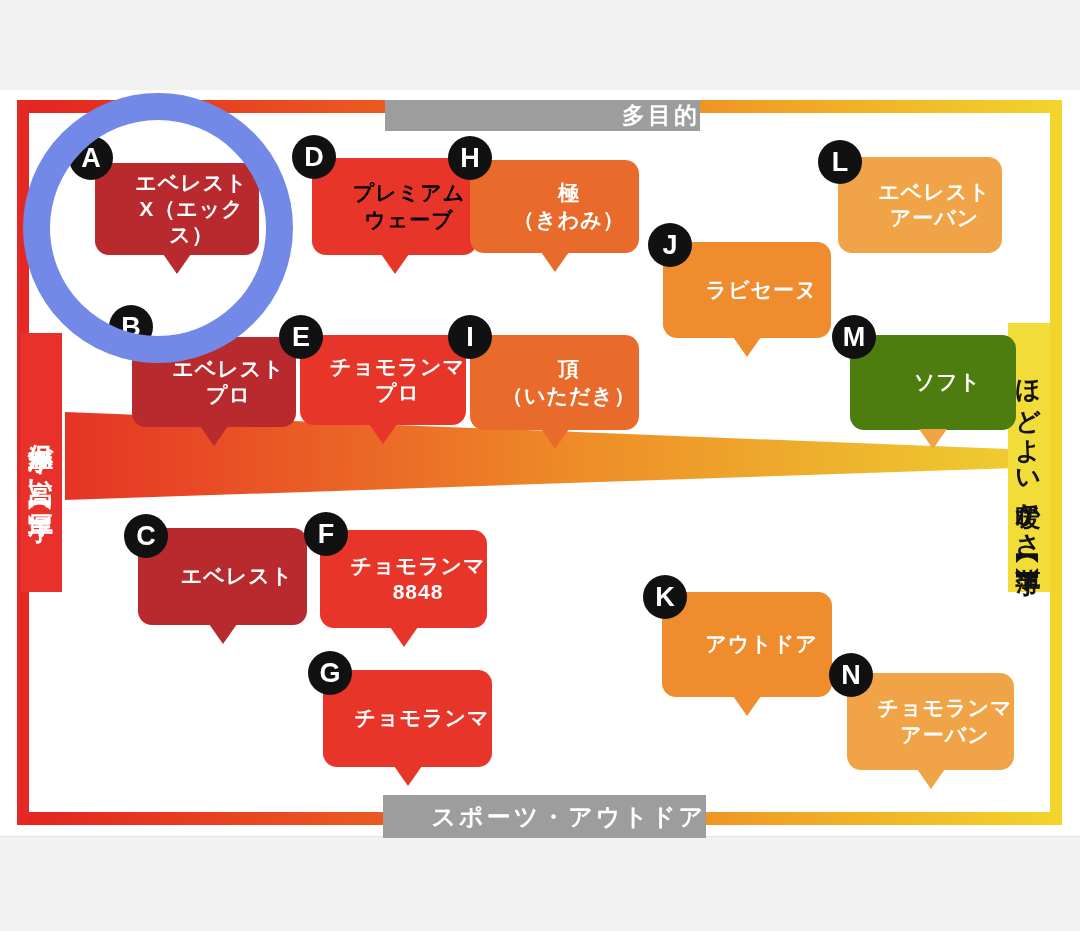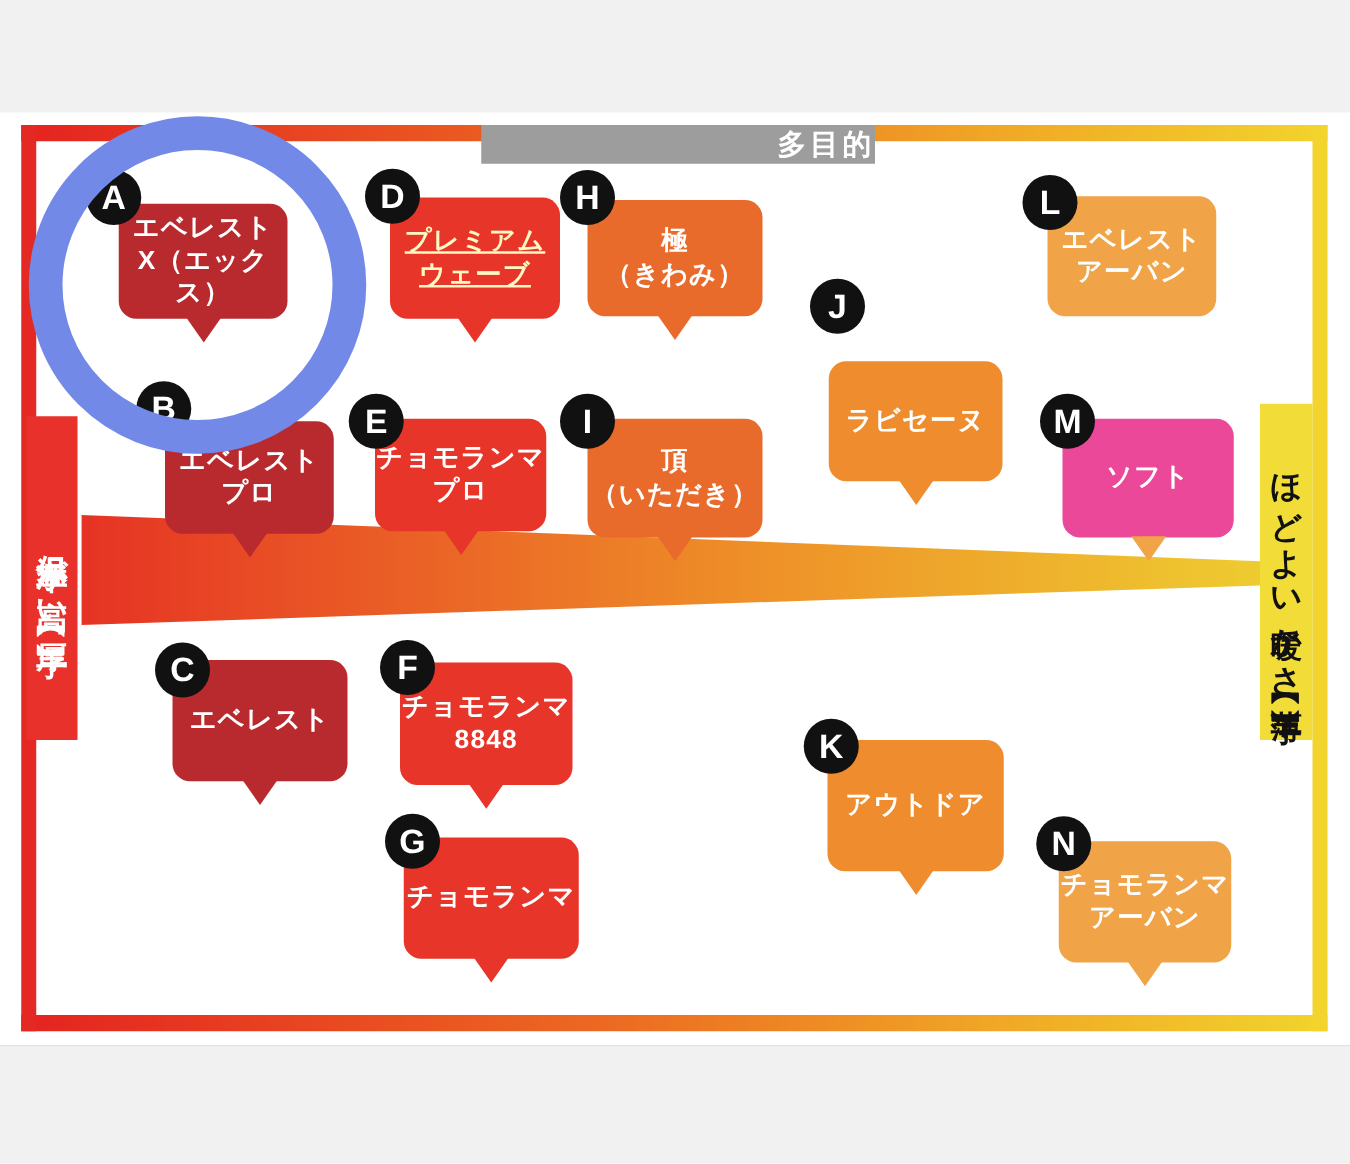--- a/index.html
+++ b/index.html
@@ -31,21 +31,21 @@
     writing-mode:vertical-rl;text-orientation:upright;font-weight:bold;letter-spacing:2px;}
   .band.left{left:21px;top:333px;width:41px;height:259px;background:#e7312a;color:#ffffff;font-size:25px;}
   .band.right{left:1008px;top:323px;width:42px;height:269px;background:#f2dd38;color:#111111;font-size:25px;}
 
   .wedge{position:absolute;left:65px;top:412px;width:943px;height:88px;z-index:1;
     background:linear-gradient(90deg,#e63324,#ee8d28 55%,#eecb30);
     clip-path:polygon(0 0,100% 42%,100% 64%,0 100%);}
 
   .bubble{position:absolute;z-index:4;border-radius:14px;color:#ffffff;
     display:flex;align-items:center;justify-content:center;text-align:center;
-    font-weight:bold;font-size:21px;line-height:1.25;letter-spacing:1px;}
+    font-weight:bold;font-size:21px;line-height:1.25;letter-spacing:1px;padding-left:29px;}
   .bubble .tail{position:absolute;bottom:-19px;left:50%;margin-left:-14px;width:0;height:0;
     border-left:14px solid transparent;border-right:14px solid transparent;
     border-top:20px solid currentColor;}
   .badge{position:absolute;z-index:5;width:44px;height:44px;border-radius:50%;
     background:#111111;color:#ffffff;display:flex;align-items:center;justify-content:center;
     font-weight:bold;font-size:27px;}
 
   .ring{position:absolute;left:23px;top:93px;width:270px;height:270px;z-index:6;
     border:27px solid #7289e8;border-radius:50%;box-sizing:border-box;}
 </style>
@@ -60,20 +60,23 @@
   <div class="frame-bar frame-top"></div>
   <div class="frame-bar frame-bottom"></div>
   <div class="frame-bar frame-left"></div>
   <div class="frame-bar frame-right"></div>
 
   <div class="wedge"></div>
 
   <div class="gray-box top">
     <span>多目的</span>
   </div>
+  <div class="gray-box bottom">
+    <span>スポーツ・アウトドア</span>
+  </div>
 
   <div class="band left">
     <span>保温率が高い【厚手】</span>
   </div>
   <div class="band right">
     <span>ほどよい暖かさ【薄手】</span>
   </div>
 
   <div id="bubbles">
       <div class="bubble" style="left: 95px; top: 163px; width: 135px; height: 92px; background: rgb(185, 42, 46); color: rgb(255, 255, 255);">
@@ -84,21 +87,21 @@
       <div class="bubble" style="left: 132px; top: 337px; width: 135px; height: 90px; background: rgb(185, 42, 46); color: rgb(255, 255, 255);">
         <div>エベレスト<br>プロ</div>
         <div class="tail" style="color: rgb(185, 42, 46);"></div>
       </div>
       <div class="badge" style="left: 109px; top: 305px;">B</div>
       <div class="bubble" style="left: 138px; top: 528px; width: 140px; height: 97px; background: rgb(185, 42, 46); color: rgb(255, 255, 255);">
         <div>エベレスト</div>
         <div class="tail" style="color: rgb(185, 42, 46);"></div>
       </div>
       <div class="badge" style="left: 124px; top: 514px;">C</div>
-      <div class="bubble" style="left: 312px; top: 158px; width: 136px; height: 97px; background: rgb(232, 53, 42); color: #fef9c3; text-decoration: underline;">
+      <div class="bubble" style="left: 312px; top: 158px; width: 136px; height: 97px; background: rgb(232, 53, 42); color: #000000;">
         <div>プレミアム<br>ウェーブ</div>
         <div class="tail" style="color: rgb(232, 53, 42);"></div>
       </div>
       <div class="badge" style="left: 292px; top: 135px;">D</div>
       <div class="bubble" style="left: 300px; top: 335px; width: 137px; height: 90px; background: rgb(232, 53, 42); color: rgb(255, 255, 255);">
         <div>チョモランマ<br>プロ</div>
         <div class="tail" style="color: rgb(232, 53, 42);"></div>
       </div>
       <div class="badge" style="left: 279px; top: 315px;">E</div>
       <div class="bubble" style="left: 320px; top: 530px; width: 138px; height: 98px; background: rgb(232, 53, 42); color: rgb(255, 255, 255);">
@@ -114,35 +117,35 @@
       <div class="bubble" style="left: 470px; top: 160px; width: 140px; height: 93px; background: rgb(232, 107, 43); color: rgb(255, 255, 255);">
         <div>極<br>（きわみ）</div>
         <div class="tail" style="color: rgb(232, 107, 43);"></div>
       </div>
       <div class="badge" style="left: 448px; top: 136px;">H</div>
       <div class="bubble" style="left: 470px; top: 335px; width: 140px; height: 95px; background: rgb(232, 107, 43); color: rgb(255, 255, 255);">
         <div>頂<br>（いただき）</div>
         <div class="tail" style="color: rgb(232, 107, 43);"></div>
       </div>
       <div class="badge" style="left: 448px; top: 315px;">I</div>
-      <div class="bubble" style="left: 663px; top: 242px; width: 139px; height: 96px; background: rgb(238, 140, 46); color: rgb(255, 255, 255); margin-top: 47px;">
+      <div class="bubble" style="left: 663px; top: 242px; width: 139px; height: 96px; background: rgb(238, 140, 46); color: rgb(255, 255, 255);">
         <div>ラビセーヌ</div>
         <div class="tail" style="color: rgb(238, 140, 46);"></div>
       </div>
       <div class="badge" style="left: 648px; top: 223px;">J</div>
       <div class="bubble" style="left: 662px; top: 592px; width: 141px; height: 105px; background: rgb(238, 140, 46); color: rgb(255, 255, 255);">
         <div>アウトドア</div>
         <div class="tail" style="color: rgb(238, 140, 46);"></div>
       </div>
       <div class="badge" style="left: 643px; top: 575px;">K</div>
       <div class="bubble" style="left: 838px; top: 157px; width: 135px; height: 96px; background: rgb(240, 163, 71); color: rgb(255, 255, 255);">
         <div>エベレスト<br>アーバン</div>
       </div>
       <div class="badge" style="left: 818px; top: 140px;">L</div>
-      <div class="bubble" style="left: 850px; top: 335px; width: 137px; height: 95px; background: #ec4899; color: rgb(255, 255, 255);">
+      <div class="bubble" style="left: 850px; top: 335px; width: 137px; height: 95px; background: #4d7c0f; color: rgb(255, 255, 255);">
         <div>ソフト</div>
         <div class="tail" style="color: rgb(240, 163, 71);"></div>
       </div>
       <div class="badge" style="left: 832px; top: 315px;">M</div>
       <div class="bubble" style="left: 847px; top: 673px; width: 138px; height: 97px; background: rgb(240, 163, 71); color: rgb(255, 255, 255);">
         <div>チョモランマ<br>アーバン</div>
         <div class="tail" style="color: rgb(240, 163, 71);"></div>
       </div>
       <div class="badge" style="left: 829px; top: 653px;">N</div>
     </div>

